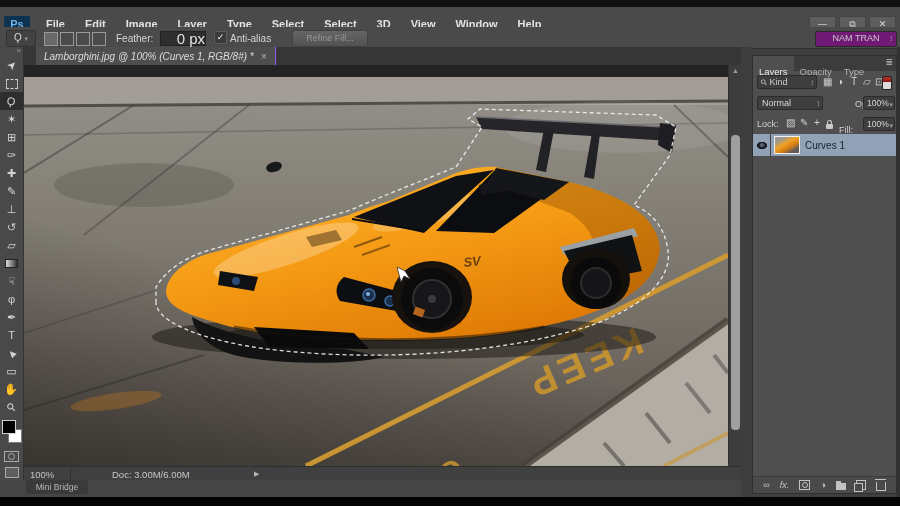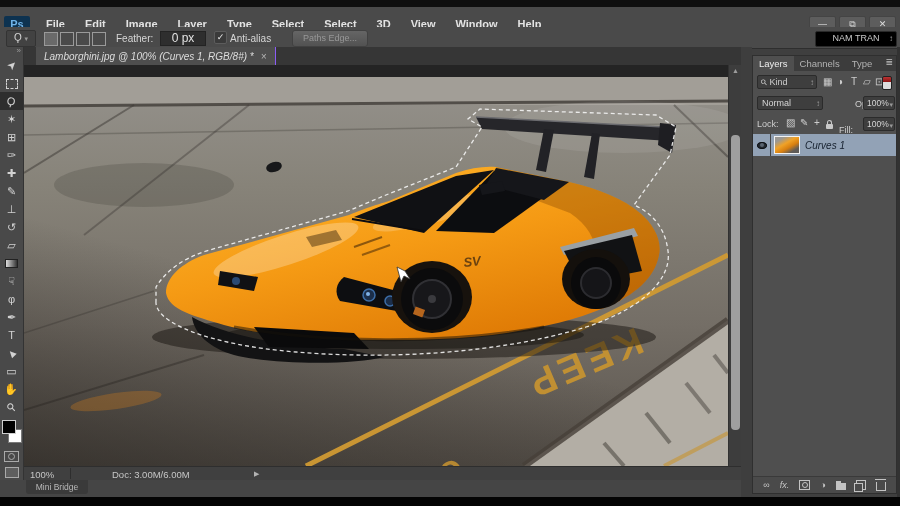--- a/index.html
+++ b/index.html
@@ -18,28 +18,28 @@
   .winbtn{width:25px;height:15px;background:#5d5d5d;border:1px solid #444;border-radius:2px;
           color:#dcdcdc;font-size:9px;line-height:14px;text-align:center;}
   
   #optionsbar{left:0;top:27px;width:900px;height:21px;background:#4a4a4a;border-bottom:1px solid #2e2e2e;}
   #toolpreview{left:6px;top:30px;width:28px;height:15px;background:#424242;border:1px solid #333;
                border-radius:2px;color:#d8d8d8;font-size:10px;line-height:14px;text-align:center;}
   .modebox{top:32px;width:12px;height:12px;border:1px solid #9a9a9a;background:transparent;}
   .modebox.inner{background:#6a6a6a;}
   #feather-label{left:116px;top:33px;font-size:10px;color:#d6d6d6;}
   #feather-input{left:160px;top:31px;width:44px;height:13px;background:#2e2e2e;border:1px solid #232323;
-                 color:#e2e2e2;font-size:12px;line-height:13px;text-align:center;}
+                 color:#e2e2e2;font-size:15px;line-height:13px;text-align:right;}
   #aa-check{left:214px;top:31px;width:11px;height:11px;background:#3a3a3a;border:1px solid #5c5c5c;
             border-radius:2px;color:#ececec;font-size:9px;line-height:11px;text-align:center;}
   #aa-label{left:230px;top:33px;font-size:10px;color:#d6d6d6;}
   #refine-btn{left:292px;top:30px;width:74px;height:15px;background:linear-gradient(#656565,#525252);
               border:1px solid #414141;border-radius:3px;color:#989898;font-size:9px;
               line-height:15px;text-align:center;}
-  #workspace-dd{left:815px;top:31px;width:80px;height:14px;background:#000000;border:1px solid #2a2a2a;
+  #workspace-dd{left:815px;top:31px;width:80px;height:14px;background:#701a75;border:1px solid #2a2a2a;
                 border-radius:2px;color:#cacaca;font-size:9px;line-height:13px;text-align:center;}
   #workspace-dd .ud{position:absolute;right:3px;top:0;font-size:8px;color:#9a9a9a;}
   
   #toolbar{left:0;top:47px;width:23px;height:450px;background:#494949;border-right:1px solid #333;}
   #tb-head{height:9px;text-align:right;padding-right:2px;font-size:8px;color:#9b9b9b;line-height:8px;}
   .tool{height:18px;line-height:18px;text-align:center;font-size:11px;color:#d2d2d2;}
   .tool.sel{background:#2e2e2e;}
   .rotm45{display:inline-block;transform:rotate(-45deg);}
   .rot10{display:inline-block;transform:rotate(10deg);}
   .rot45{display:inline-block;transform:rotate(-45deg);}
@@ -69,21 +69,21 @@
   #status-sep{position:absolute;left:46px;top:1px;width:1px;height:11px;background:#2e2e2e;}
   #status-doc{position:absolute;left:88px;top:2px;}
   #status-play{position:absolute;left:230px;top:3px;font-size:7px;color:#b2b2b2;}
   #belowdoc{left:0;top:480px;width:741px;height:17px;background:#454545;}
   #minibridge{position:absolute;left:26px;top:0;width:62px;height:14px;background:#3a3a3a;
               border-radius:0 0 3px 3px;color:#b8b8b8;font-size:8.5px;line-height:14px;text-align:center;}
   
   #rightgap{left:741px;top:47px;width:11px;height:450px;background:#3e3e3e;}
   #panel{left:752px;top:55px;width:145px;height:439px;background:#4f4f4f;border:1px solid #2f2f2f;box-sizing:border-box;}
   #ptabs{position:absolute;left:0;top:0;width:100%;height:15px;background:#3c3c3c;display:flex;}
-  .ptab{font-size:9.5px;line-height:15px;padding:0 6px;color:#b2b2b2;}
+  .ptab{font-size:9.5px;line-height:15px;padding:8px 6px;color:#b2b2b2;}
   .ptab.active{background:#4f4f4f;color:#ececec;}
   #pmenu-icon{position:absolute;right:3px;top:1px;font-size:9px;color:#c2c2c2;}
   #pfilter{position:absolute;left:0;top:15px;width:100%;height:22px;}
   #kindbox{position:absolute;left:4px;top:4px;width:60px;height:14px;background:#3e3e3e;border:1px solid #2b2b2b;
            border-radius:2px;color:#cdcdcd;font-size:9px;line-height:13px;padding-left:3px;box-sizing:border-box;}
   #kindbox .ud{position:absolute;right:2px;top:0;font-size:8px;color:#999;}
   .ficon{position:absolute;top:4px;font-size:10px;color:#cdcdcd;line-height:14px;}
   #ftoggle{position:absolute;right:4px;top:5px;width:8px;height:12px;background:linear-gradient(#b33,#811 45%,#ddd 45%);
            border:1px solid #222;border-radius:2px;}
   #pblend{position:absolute;left:0;top:37px;width:100%;height:21px;}
@@ -107,21 +107,21 @@
   #prows{position:absolute;left:0;top:78px;width:100%;}
   .lrow{position:relative;height:22px;display:flex;align-items:center;}
   .lrow.sel{background:#92a2b6;}
   .eyecell{width:17px;height:22px;border-right:1px solid #454545;display:flex;align-items:center;justify-content:center;}
   .eye{width:10px;height:7px;border-radius:50%;background:#22282f;box-shadow:inset 0 0 0 1px #0e1116;position:relative;}
   .eye:after{content:"";position:absolute;left:3px;top:1.5px;width:4px;height:4px;border-radius:50%;background:#5a6470;}
   .thumb{width:24px;height:16px;margin-left:4px;
          background:linear-gradient(150deg,#9b9893 18%,#f0a227 42%,#d87f10 62%,#5f5b57 82%);}
   .lrow.sel .thumb{outline:1px solid #f2f2f2;}
   .lrow:not(.sel) .thumb{outline:1px solid #8a8a8a;}
-  .lname{margin-left:6px;font-size:10px;color:#e3e3e3;font-style:italic;}
+  .lname{margin-left:6px;font-size:10px;color:#e3e3e3;}
   .lrow.sel .lname{color:#16202e;}
   .lname.italic{font-style:italic;}
   .rowlock{position:absolute;right:10px;top:8px;}
   #pbottom{position:absolute;left:0;bottom:0;width:100%;height:16px;border-top:1px solid #3a3a3a;background:#4a4a4a;
            display:flex;align-items:center;justify-content:center;gap:10px;color:#c3c3c3;font-size:9px;}
   .bicon-mask{width:9px;height:8px;border:1px solid #c3c3c3;position:relative;}
   .bicon-mask i{position:absolute;left:2px;top:1px;width:4px;height:4px;border:1px solid #c3c3c3;border-radius:50%;}
   .bicon-folder{width:10px;height:7px;background:#c3c3c3;position:relative;margin-top:2px;}
   .bicon-folder:before{content:"";position:absolute;left:0;top:-2px;width:5px;height:2px;background:#c3c3c3;}
   .bicon-new{width:8px;height:8px;border:1px solid #c3c3c3;position:relative;}
@@ -169,21 +169,21 @@
     <span style="font-size:7px;color:#999;">▾</span>
   </div>
   <div class="abs modebox inner" style="left:44px;"></div>
   <div class="abs modebox" style="left:60px;"></div>
   <div class="abs modebox" style="left:76px;"></div>
   <div class="abs modebox" style="left:92px;"></div>
   <span class="abs" id="feather-label">Feather:</span>
   <div class="abs" id="feather-input">0 px</div>
   <div class="abs" id="aa-check">✓</div>
   <span class="abs" id="aa-label">Anti-alias</span>
-  <div class="abs" id="refine-btn">Paths Edge...</div>
+  <div class="abs" id="refine-btn">Refine Fill...</div>
   <div class="abs" id="workspace-dd">
     <span>NAM TRAN</span>
     <span class="ud">↕</span>
   </div>
 
   <div class="abs" id="toolbar">
     <div id="tb-head">»</div>
     <div class="tool"><span class="rotm45">➤</span></div>
     <div class="tool"><span class="tool-css-marquee"></span></div>
     <div class="tool sel"><span class="rot10">Ϙ</span></div>
@@ -350,21 +350,21 @@
   </div>
 
   <div class="abs" id="belowdoc">
     <div id="minibridge">Mini Bridge</div>
   </div>
 
   <div class="abs" id="rightgap"></div>
   <div class="abs" id="panel">
     <div id="ptabs">
       <span class="ptab active">Layers</span>
-      <span class="ptab">Channels</span>
+      <span class="ptab">Opacity</span>
       <span class="ptab">Type</span>
       <span id="pmenu-icon">≣</span>
     </div>
 
     <div id="pfilter">
       <div id="kindbox">
         <span class="rot45" style="font-size:8px;">⚲</span>
         <span>Kind</span>
         <span class="ud">↕</span>
       </div>

